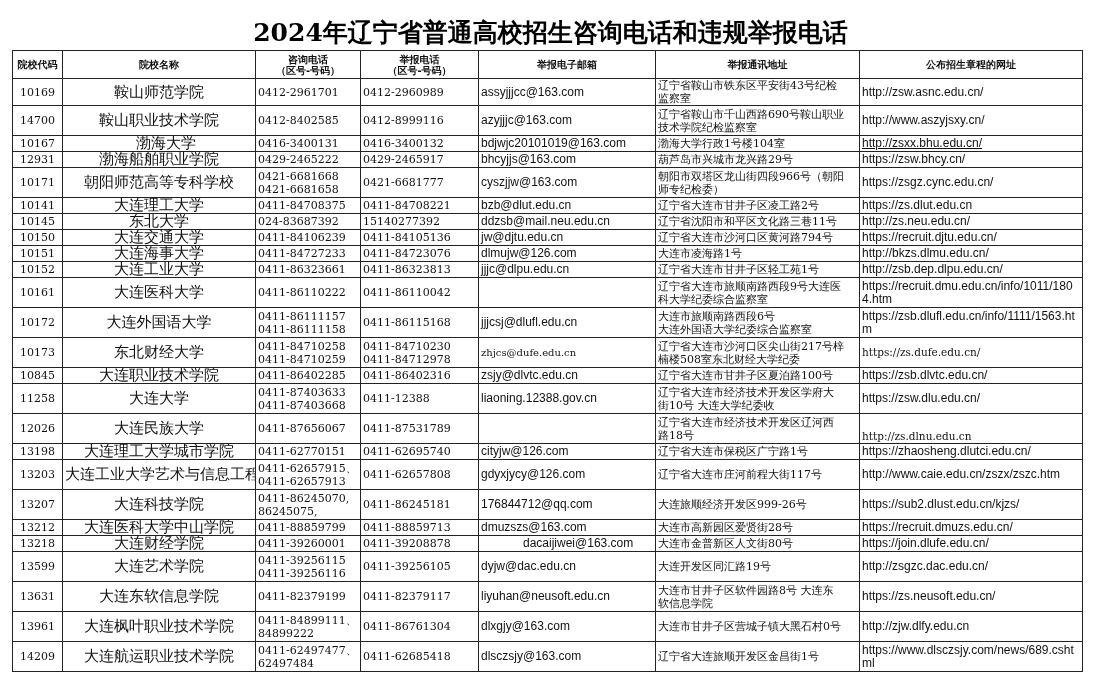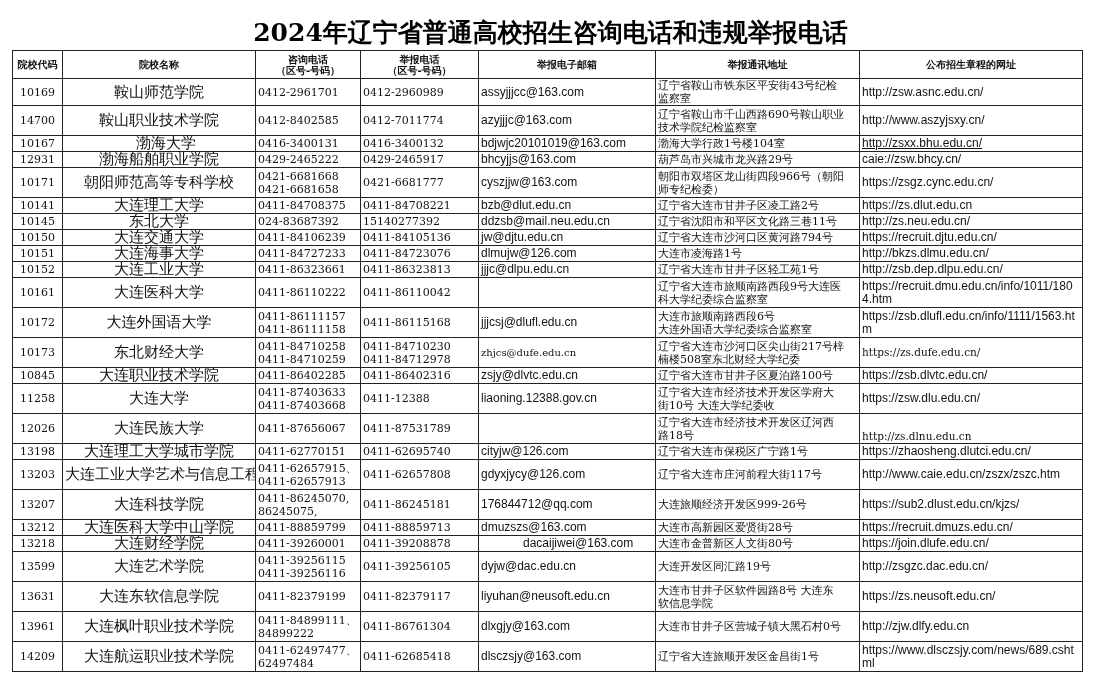--- a/index.html
+++ b/index.html
@@ -69,21 +69,21 @@
         </td>
         <td class="url" style="height: 26px;"><span>http://zsw.asnc.edu.cn/</span></td>
       </tr>
       <tr>
         <td class="code" style="height: 29px;">14700</td>
         <td class="name" style="height: 29px;">鞍山职业技术学院</td>
         <td class="phone" style="height: 29px;">
           <span class="line">0412-8402585</span>
         </td>
         <td class="phone" style="height: 29px;">
-          <span class="line">0412-7011774</span>
+          <span class="line">0412-8999116</span>
         </td>
         <td class="email" style="height: 29px;">azyjjjc@163.com</td>
         <td class="addr" style="height: 29px;">
           <span class="line">辽宁省鞍山市千山西路690号鞍山职业</span>
           <span class="line">技术学院纪检监察室</span>
         </td>
         <td class="url" style="height: 29px;"><span>http://www.aszyjsxy.cn/</span></td>
       </tr>
       <tr>
         <td class="code" style="height: 15px;">10167</td>
@@ -106,21 +106,21 @@
         <td class="phone" style="height: 15px;">
           <span class="line">0429-2465222</span>
         </td>
         <td class="phone" style="height: 15px;">
           <span class="line">0429-2465917</span>
         </td>
         <td class="email" style="height: 15px;">bhcyjjs@163.com</td>
         <td class="addr" style="height: 15px;">
           <span class="line">葫芦岛市兴城市龙兴路29号</span>
         </td>
-        <td class="url" style="height: 15px;"><span>caie://zsw.bhcy.cn/</span></td>
+        <td class="url" style="height: 15px;"><span>https://zsw.bhcy.cn/</span></td>
       </tr>
       <tr>
         <td class="code" style="height: 29px;">10171</td>
         <td class="name" style="height: 29px;">朝阳师范高等专科学校</td>
         <td class="phone" style="height: 29px;">
           <span class="line">0421-6681668</span>
           <span class="line">0421-6681658</span>
         </td>
         <td class="phone" style="height: 29px;">
           <span class="line">0421-6681777</span>

